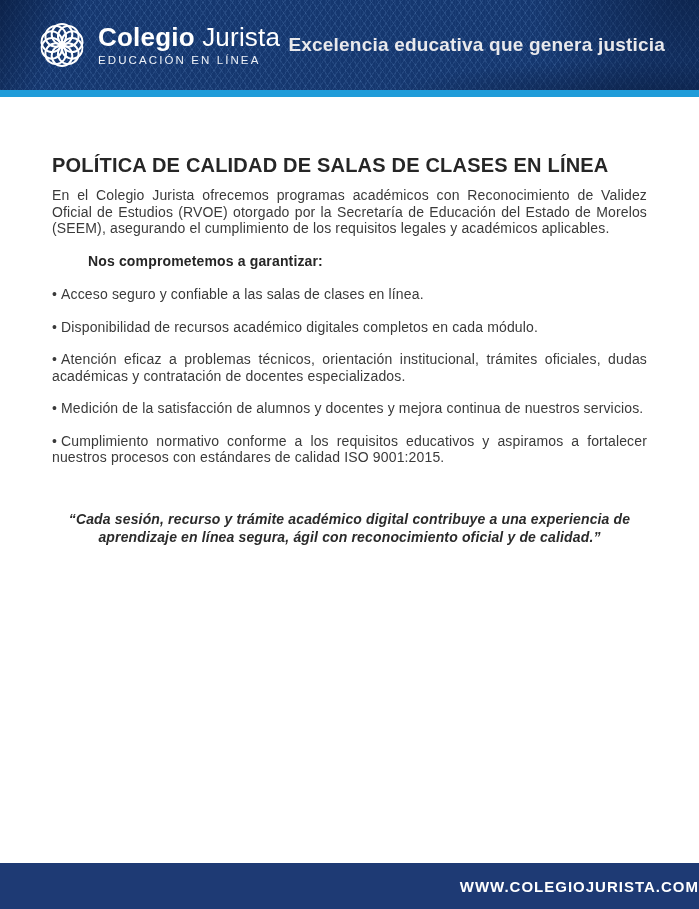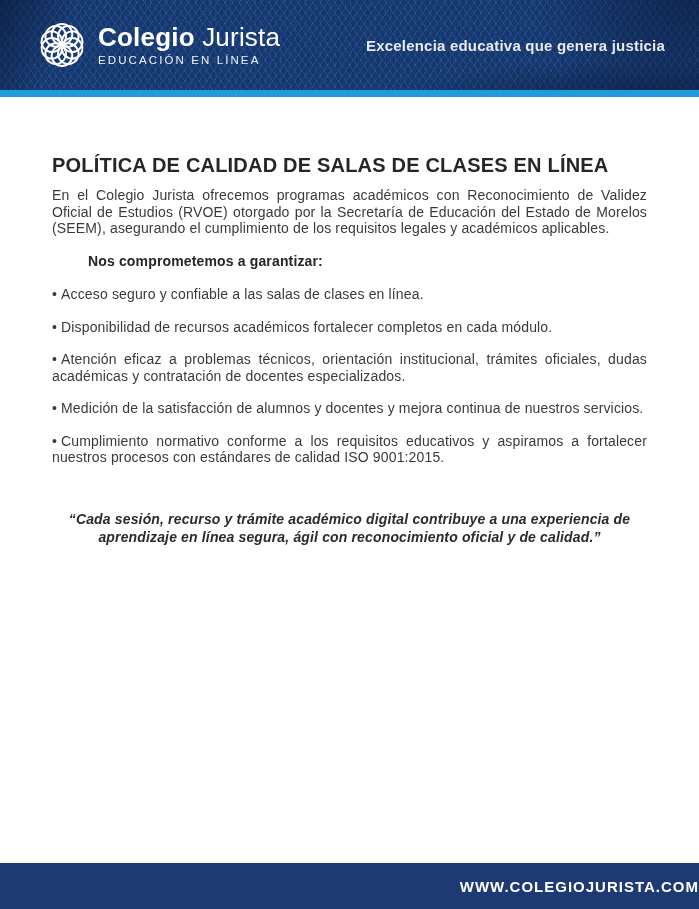--- a/index.html
+++ b/index.html
@@ -50,21 +50,21 @@
   .brand-name .secondary{font-weight:400;}
   .brand-subtitle{
     margin-top:5px;
     font-size:11.5px;
     font-weight:400;
     letter-spacing:2.1px;
     color:#eef2f8;
     white-space:nowrap;
   }
   .tagline{
-    font-size:15px;
+    font-size:19px;
     font-weight:700;
     color:#e9e9ec;
     letter-spacing:0.2px;
     white-space:nowrap;
   }
 
   
   .content{
     padding:59px 52px 0 52px;
     color:var(--body-text);
@@ -146,21 +146,21 @@
 
   <main class="content">
     <h1 class="doc-title">POLÍTICA DE CALIDAD DE SALAS DE CLASES EN LÍNEA</h1>
 
     <p class="intro">En el Colegio Jurista ofrecemos programas académicos con Reconocimiento de Validez Oficial de Estudios (RVOE) otorgado por la Secretaría de Educación del Estado de Morelos (SEEM), asegurando el cumplimiento de los requisitos legales y académicos aplicables.</p>
 
     <p class="subheading">Nos comprometemos a garantizar:</p>
 
     <p class="bullet"><span class="bullet-mark">•</span><span>Acceso seguro y confiable a las salas de clases en línea.</span></p>
 
-    <p class="bullet"><span class="bullet-mark">•</span><span>Disponibilidad de recursos académicos fortalecer completos en cada módulo.</span></p>
+    <p class="bullet"><span class="bullet-mark">•</span><span>Disponibilidad de recursos académico digitales completos en cada módulo.</span></p>
 
     <p class="bullet"><span class="bullet-mark">•</span><span>Atención eficaz a problemas técnicos, orientación institucional, trámites oficiales, dudas académicas y contratación de docentes especializados.</span></p>
 
     <p class="bullet"><span class="bullet-mark">•</span><span>Medición de la satisfacción de alumnos y docentes y mejora continua de nuestros servicios.</span></p>
 
     <p class="bullet"><span class="bullet-mark">•</span><span>Cumplimiento normativo conforme a los requisitos educativos y aspiramos a fortalecer nuestros procesos con estándares de calidad ISO 9001:2015.</span></p>
 
     <p class="quote">“Cada sesión, recurso y trámite académico digital contribuye a una experiencia de aprendizaje en línea segura, ágil con reconocimiento oficial y de calidad.”</p>
   </main>
 

